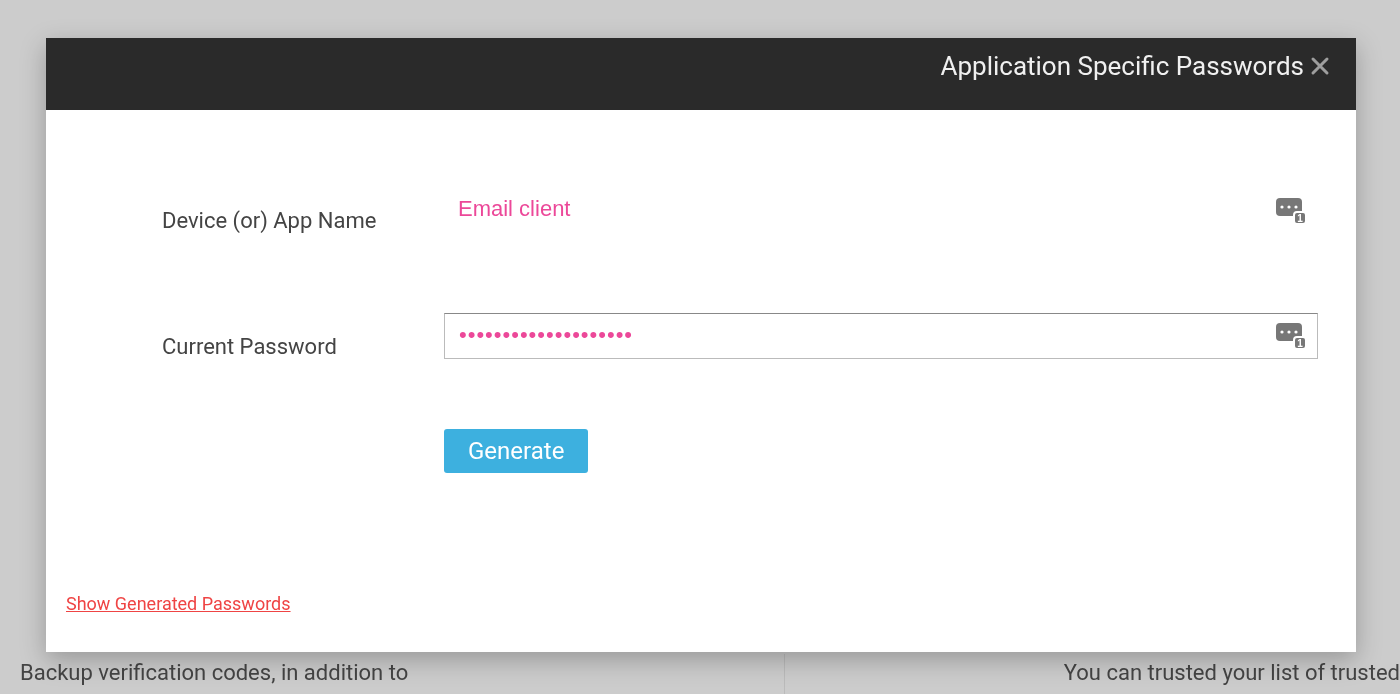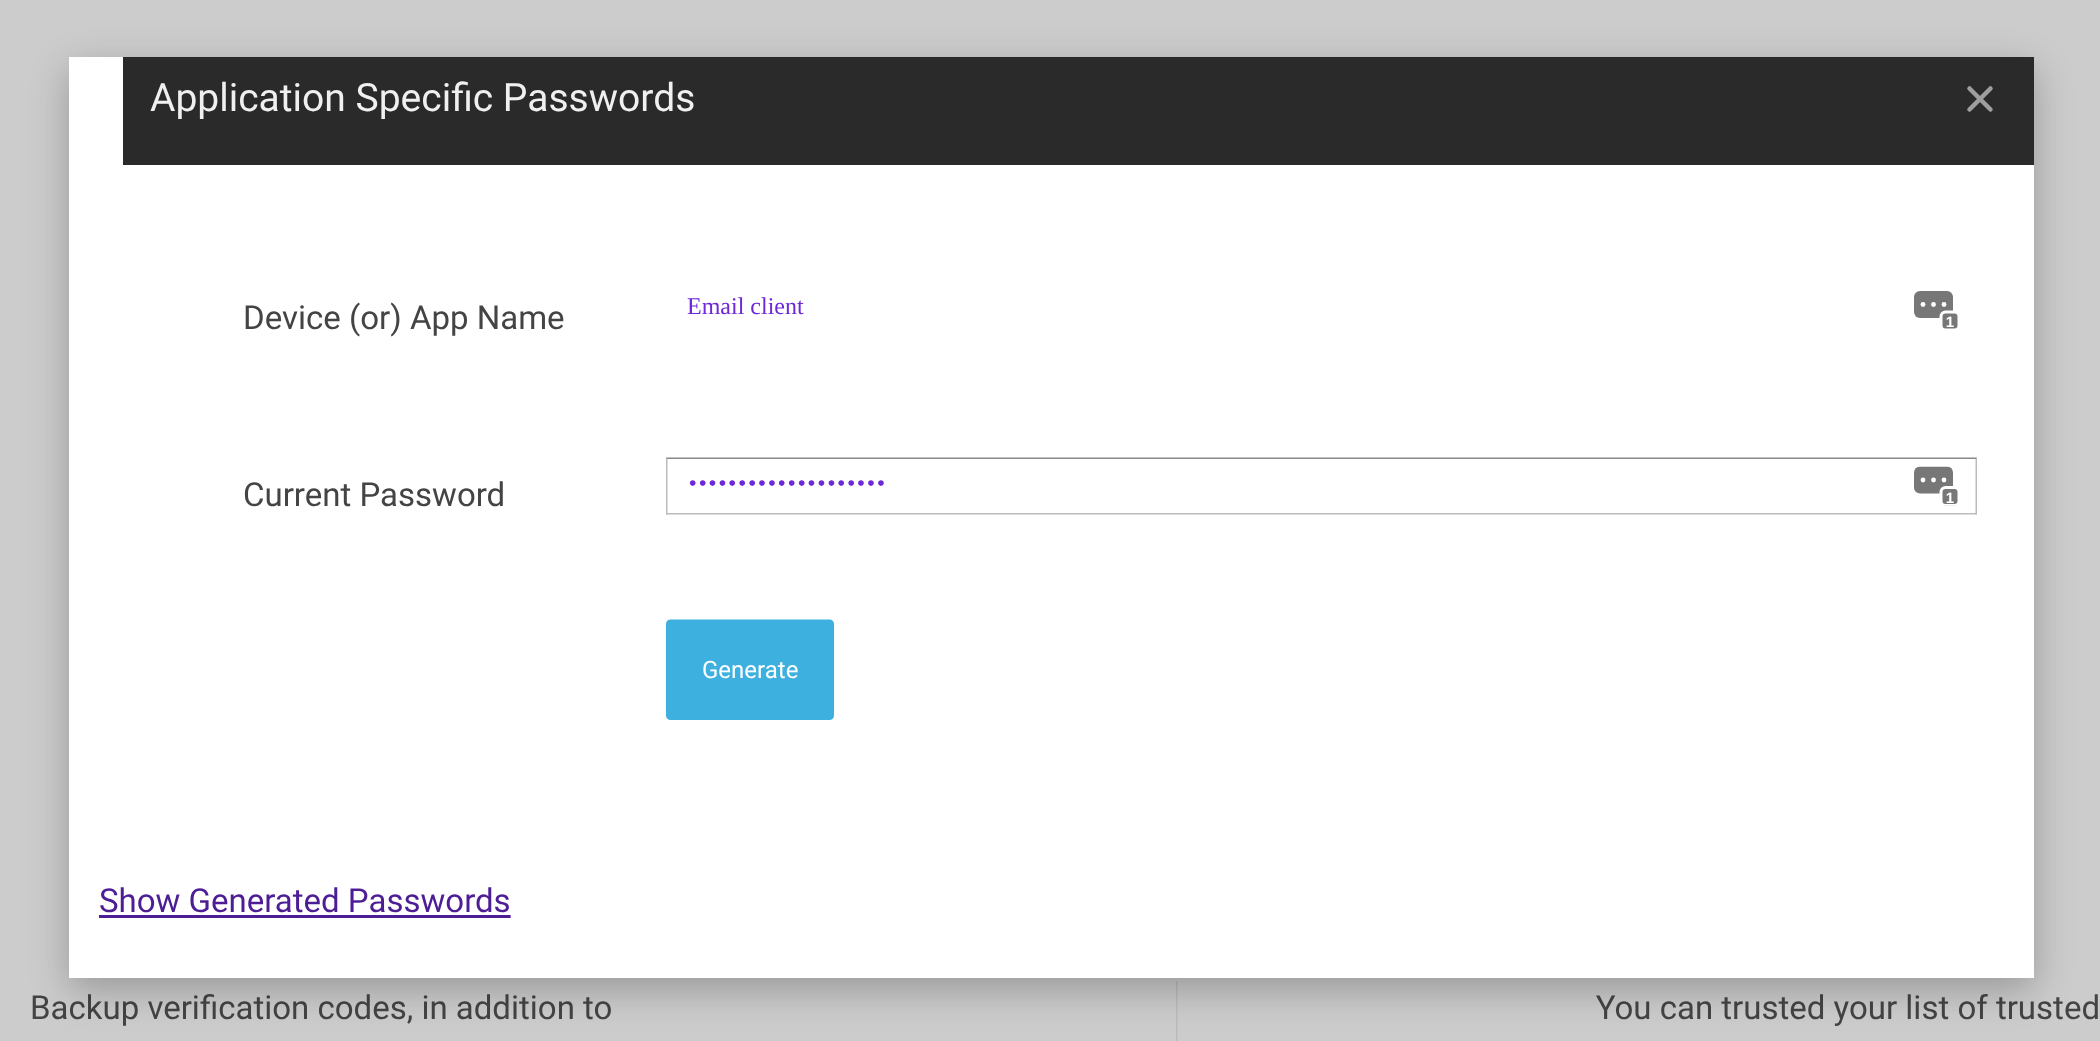--- a/index.html
+++ b/index.html
@@ -88,23 +88,22 @@
       height: 614px;
       background: #fff;
       box-shadow: 0 8px 24px rgba(0,0,0,0.25);
     }
     .modal-header {
       background: #2a2a2a;
       color: #fff;
       height: 72px;
       display: flex;
       align-items: center;
-      justify-content: space-between;
+      justify-content: flex-end;
       padding: 0 20px 16px 18px;
-      margin-left: 36px;
     }
     .modal-title {
       font-size: 26px;
       font-weight: 400;
       color: #f0f0f0;
     }
     .close-btn {
       width: 32px;
       height: 32px;
       cursor: pointer;
@@ -139,27 +138,27 @@
       color: #444;
       text-align: left;
     }
     .row .field-wrap {
       flex: 1;
       position: relative;
       padding-right: 18px;
     }
     .field-wrap input {
       width: 100%;
-      font-size: 16px;
+      font-size: 22px;
       padding: 8px 50px 10px 14px;
       border: none;
       border-bottom: 1px solid transparent;
       outline: none;
-      color: #6d28d9;
-      font-family: Liberation Serif, serif;
+      color: #ec4899;
+      font-family: Liberation Sans, sans-serif;
       background: transparent;
     }
     .row.active .field-wrap input {
       border: 1px solid #bbb;
       border-top-color: #888;
       letter-spacing: 1px;
     }
     .pw-icon {
       position: absolute;
       right: 30px;
@@ -169,36 +168,36 @@
       height: 26px;
     }
 
     .btn-row {
       padding-left: 378px;
       margin-top: -10px;
     }
     .btn {
       background: #3db0df;
       color: #fff;
-      font-size: 16px;
-      padding: 24px 24px;
+      font-size: 24px;
+      padding: 8px 24px;
       border: none;
       border-radius: 3px;
       cursor: pointer;
       font-family: inherit;
     }
 
     .link-row {
       position: absolute;
       left: 20px;
       bottom: 38px;
     }
     .link {
-      color: #4c1d95;
-      font-size: 22px;
+      color: #ef4444;
+      font-size: 18px;
       text-decoration: underline;
       cursor: pointer;
     }
   </style>
 </head>
 <body>
 
 <div class="bg">
 
   <div class="bg-bottom">

